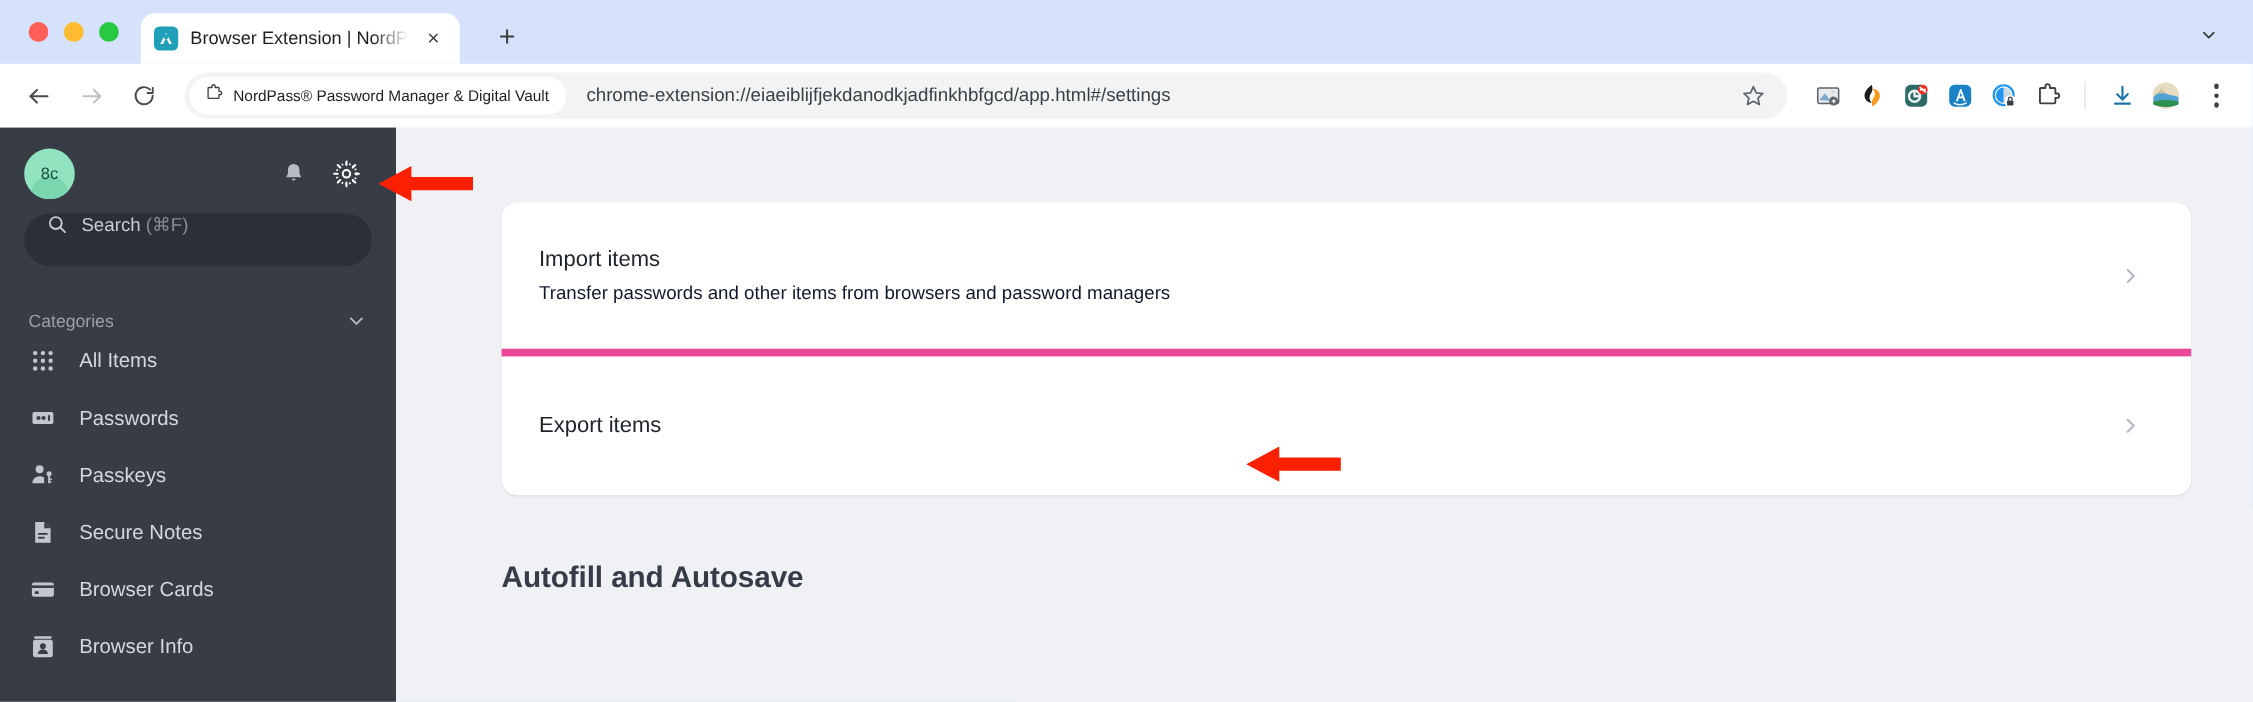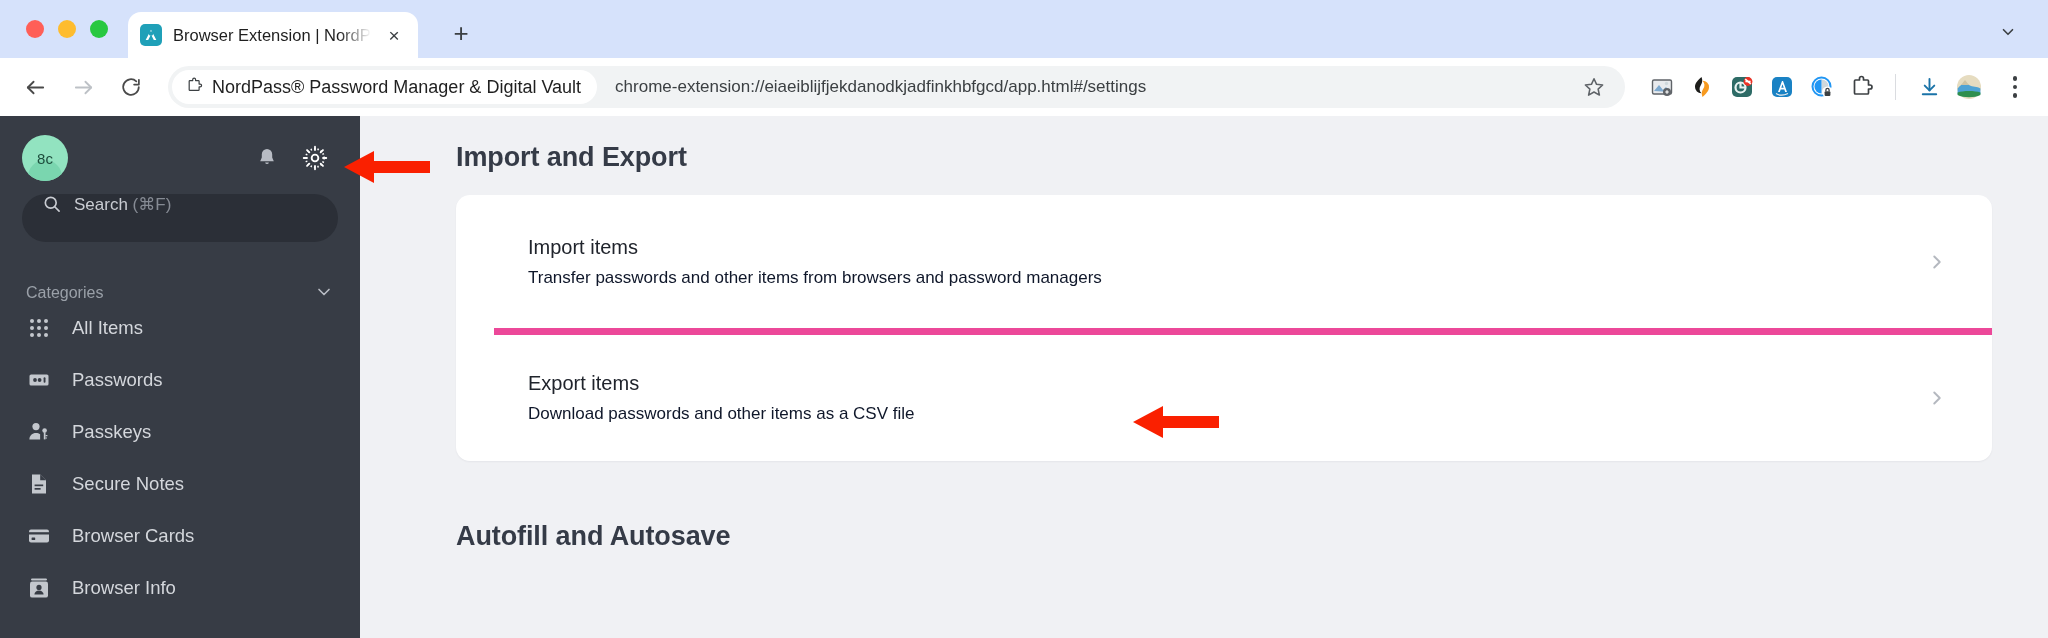--- a/index.html
+++ b/index.html
@@ -93,21 +93,21 @@
     position:relative;
     min-width:0;
   }
   .chip {
     height:34px; margin-left:4px;
     background:#ffffff; border-radius:17px;
     display:flex; align-items:center; gap:9px;
     padding:0 16px 0 14px;
     flex:0 0 auto;
   }
-  .chip-label { font-size:18px; color:#1f1f1f; white-space:nowrap; }
+  .chip-label { font-size:14px; color:#1f1f1f; white-space:nowrap; }
   .url {
     font-size:17px; color:#3c4043;
     margin-left:18px; white-space:nowrap;
     overflow:hidden; flex:1 1 auto; min-width:0;
   }
   .star { flex:0 0 auto; width:34px;height:34px; display:flex;align-items:center;justify-content:center;color:#5f6368; }
 
   .ext-tray { display:flex; align-items:center; gap:10px; padding-left:12px; flex:0 0 auto; }
   .ext-icon { width:30px;height:30px; display:flex;align-items:center;justify-content:center; flex:0 0 auto;}
   .tray-divider { width:1px; height:26px; background:#dadce0; margin:0 8px; flex:0 0 auto;}
@@ -162,25 +162,24 @@
     display:flex; align-items:center; gap:20px;
     height:52px; padding-left:4px;
   }
   .nav-item .ic { width:26px;height:26px; display:flex;align-items:center;justify-content:center; color:#c3c7cd; flex:0 0 auto;}
   .nav-item .lbl { font-size:18.5px; color:#d4d7dc; }
 
   
   .main { flex:1 1 auto; padding:26px 56px 0 96px; position:relative; overflow:hidden; }
   .section-title { font-size:27px; font-weight:bold; color:#353b47; letter-spacing:-0.1px; }
   .card {
-    margin-top:22px;
+    margin-top:42px;
     background:#ffffff;
     border-radius:14px;
     box-shadow:0 1px 2px rgba(20,25,40,.05);
-    padding-left:38px;
   }
   .row {
     display:flex; align-items:center;
     padding:30px 44px 30px 34px;
     min-height:133px;
   }
   .row + .row { border-top:7px solid #ec4899; }
   .row-text { flex:1 1 auto; }
   .row-title { font-size:20px; color:#20242c; }
   .row-sub { font-size:17px; color:#0f172a; margin-top:9px; }
@@ -472,40 +471,38 @@
             <circle cx="12" cy="11.4" r="2.6" fill="#373c45"></circle>
             <path d="M7.4 18.6c0-2.5 2-4.2 4.6-4.2s4.6 1.7 4.6 4.2z" fill="#373c45"></path>
           </svg>
         </span>
         <span class="lbl">Browser Info</span>
       </div>
     </div>
 
     <div class="main">
 
-      <div class="section-title">Import and Export</div>
 
       <div class="card">
 
         <div class="row">
           <div class="row-text">
             <div class="row-title">Import items</div>
             <div class="row-sub">Transfer passwords and other items from browsers and password managers</div>
           </div>
           <span class="row-chevron">
             <svg width="22" height="22" viewBox="0 0 24 24" fill="none" stroke="currentColor" stroke-width="2.1" stroke-linecap="round" stroke-linejoin="round">
                 <polyline points="9 6 15 12 9 18"></polyline>
               </svg>
           </span>
         </div>
 
         <div class="row">
           <div class="row-text">
             <div class="row-title">Export items</div>
-            <div class="row-sub">Download passwords and other items as a CSV file</div>
           </div>
           <span class="row-chevron">
             <svg width="22" height="22" viewBox="0 0 24 24" fill="none" stroke="currentColor" stroke-width="2.1" stroke-linecap="round" stroke-linejoin="round">
                 <polyline points="9 6 15 12 9 18"></polyline>
               </svg>
           </span>
         </div>
       </div>
 
       <div class="section-title second">Autofill and Autosave</div>

